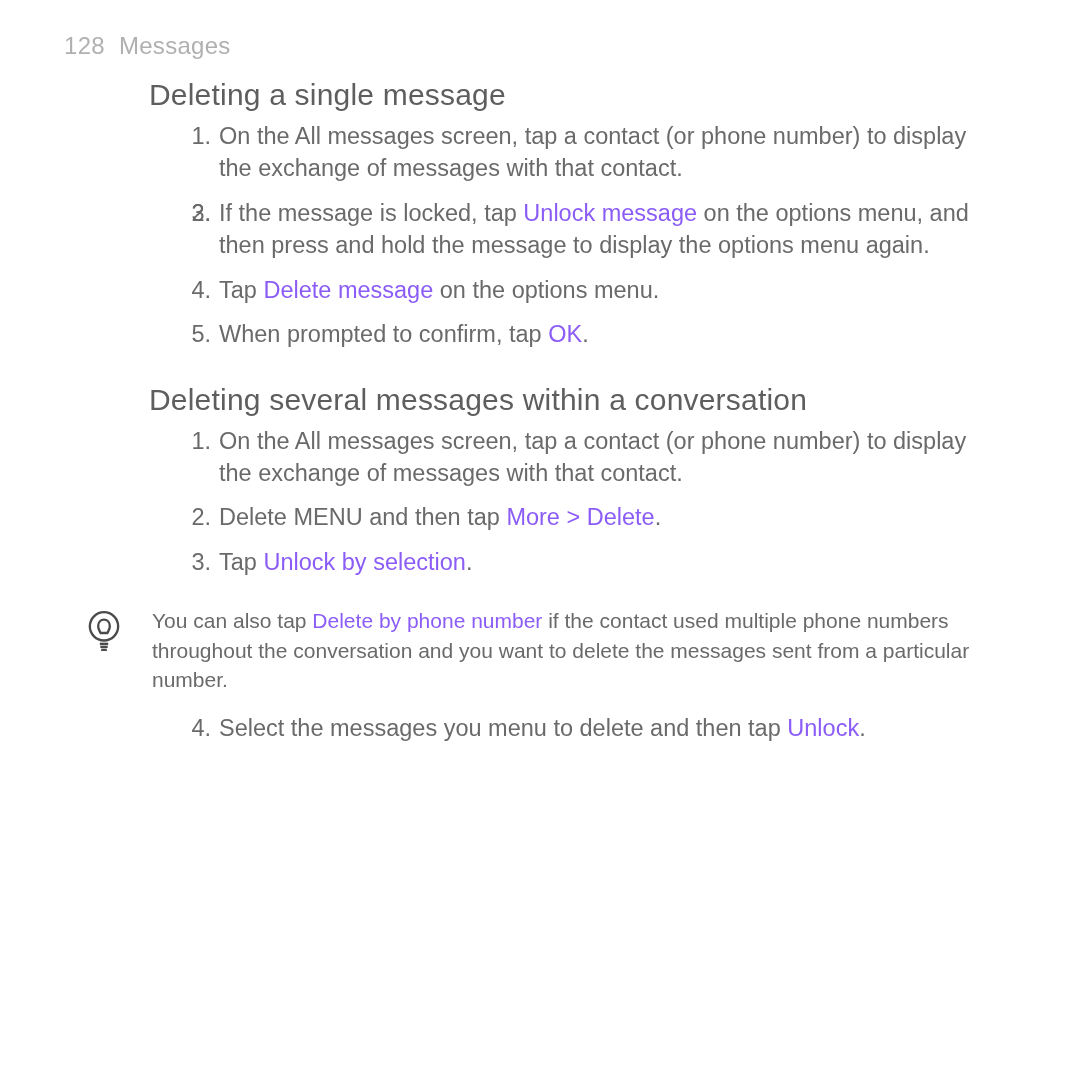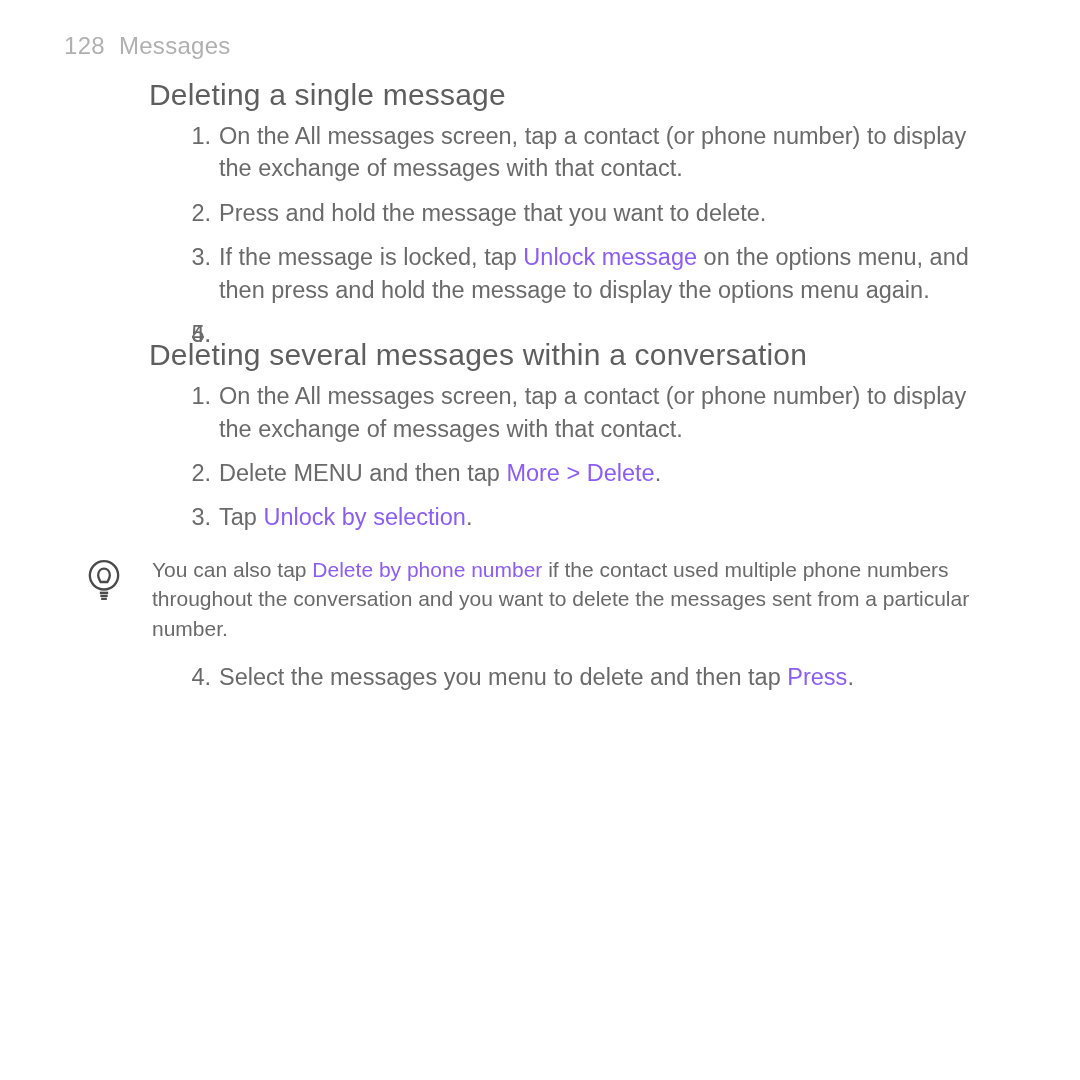--- a/index.html
+++ b/index.html
@@ -58,21 +58,21 @@
     top: 0;
     width: 30px;
     text-align: right;
   }
   .strong {
     color: #8b5cf6;
   }
   .tip-row {
     display: flex;
     align-items: flex-start;
-    margin: 21px 0 18px -65px;
+    margin: 28px 0 18px -65px;
   }
   .tip-icon {
     flex: 0 0 auto;
     width: 40px;
     margin-right: 28px;
     margin-top: 2px;
     color: #4a4a4a;
   }
   .tip-text {
     font-size: 21px;
@@ -96,31 +96,32 @@
 
     <h2 class="section-title">Deleting a single message</h2>
 
     <ol class="steps">
       <li>
         <span class="num">1.</span>
         <span>On the All messages screen, tap a contact (or phone number) to display the exchange of messages with that contact.</span>
       </li>
       <li>
         <span class="num">2.</span>
-        <span>Press and hold the message that you want to delete.</span>
       </li>
       <li>
         <span class="num">3.</span>
         <span><span>If the message is locked, tap </span><span class="strong">Unlock message</span><span> on the options menu, and then press and hold the message to display the options menu again.</span></span>
       </li>
       <li>
         <span class="num">4.</span>
+        <span><span>Tap </span><span class="strong">Delete message</span><span> on the options menu.</span></span>
       </li>
       <li>
         <span class="num">5.</span>
+        <span><span>When prompted to confirm, tap </span><span class="strong">OK</span><span>.</span></span>
       </li>
     </ol>
 
     <h2 class="section-title second">Deleting several messages within a conversation</h2>
 
     <ol class="steps">
       <li>
         <span class="num">1.</span>
         <span>On the All messages screen, tap a contact (or phone number) to display the exchange of messages with that contact.</span>
       </li>
@@ -145,18 +146,18 @@
         </svg>
       </div>
       <div class="tip-text">
         <span>You can also tap </span><span class="strong">Delete by phone number</span><span> if the contact used multiple phone numbers throughout the conversation and you want to delete the messages sent from a particular number.</span>
       </div>
     </div>
 
     <ol class="steps continue">
       <li>
         <span class="num">4.</span>
-        <span><span>Select the messages you menu to delete and then tap </span><span class="strong">Press</span><span>.</span></span>
+        <span><span>Select the messages you menu to delete and then tap </span><span class="strong">Unlock</span><span>.</span></span>
       </li>
     </ol>
 
   </div>
 </div>
 
 </body></html>

